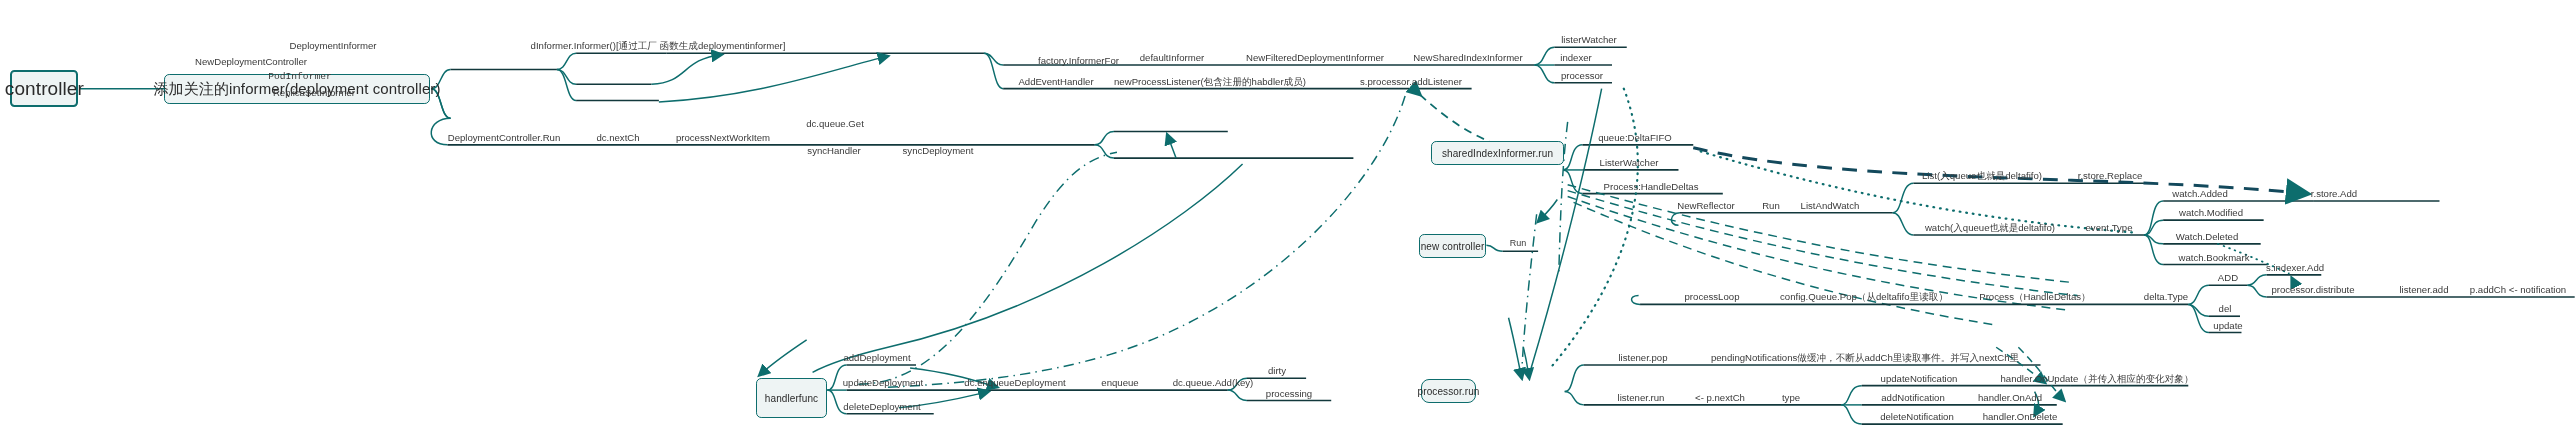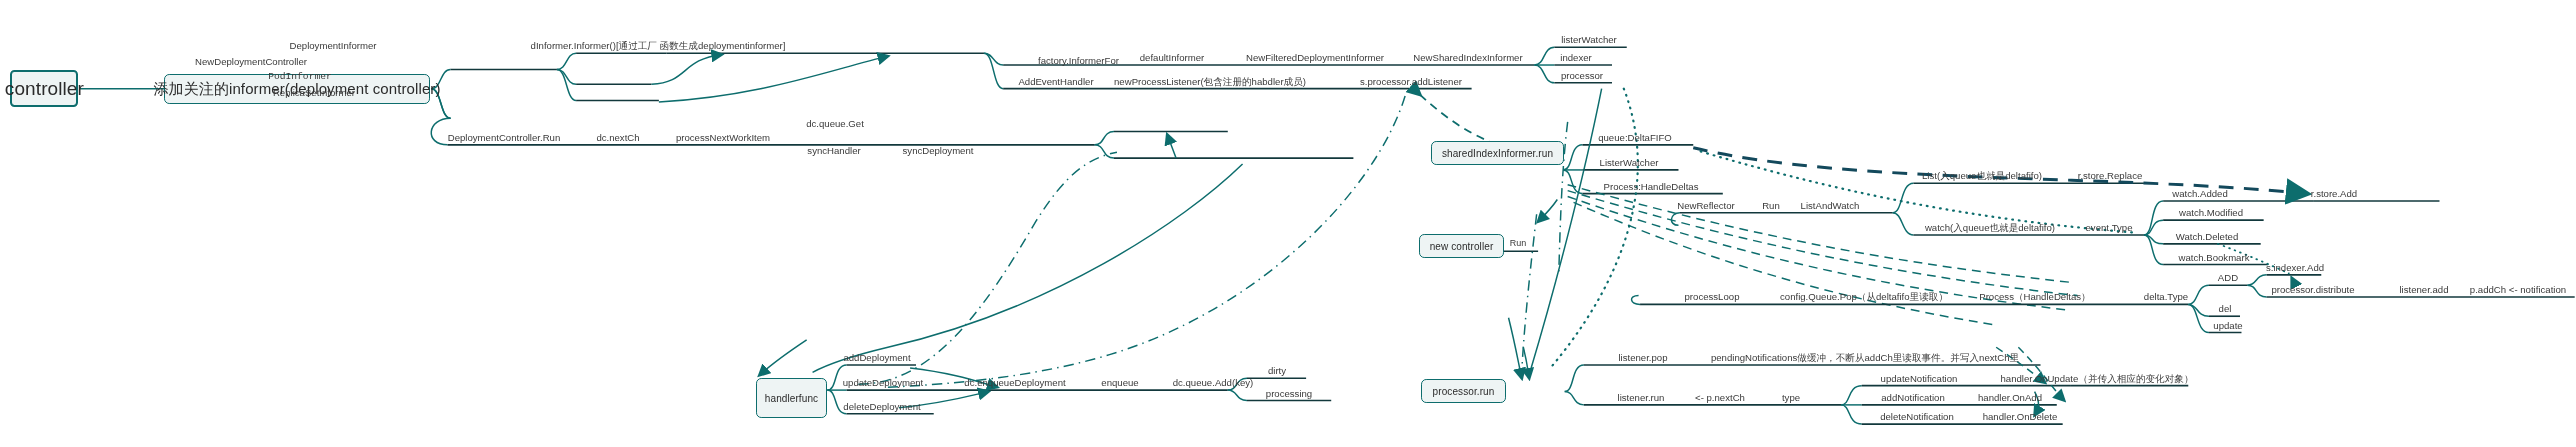--- a/index.html
+++ b/index.html
@@ -211,25 +211,25 @@
   </div>
 
   <div class="node big" style="left:164px;top:74px;width:266px;height:30px;">
     <span>添加关注的informer(deployment controller)</span>
   </div>
 
   <div class="node mid" style="left:1431px;top:141px;width:133px;height:24.4px;">
     <span>sharedIndexInformer.run</span>
   </div>
 
-  <div class="node mid" style="left:1419px;top:234px;width:85px;height:24px;">
+  <div class="node mid" style="left:1419px;top:234px;width:67px;height:24px;">
     <span>new controller</span>
   </div>
 
-  <div class="node mid" style="left:1421px;top:379px;width:85px;height:24px;">
+  <div class="node mid" style="left:1421px;top:379px;width:55px;height:24px;border-radius:8px;">
     <span>processor.run</span>
   </div>
 
   <div class="node mid" style="left:756px;top:378px;width:71px;height:40px;">
     <span>handlerfunc</span>
   </div>
 
   <div class="lbl" style="left:251px;top:67px;">NewDeploymentController</div>
 
   <div class="lbl" style="left:333px;top:51px;">DeploymentInformer</div>

